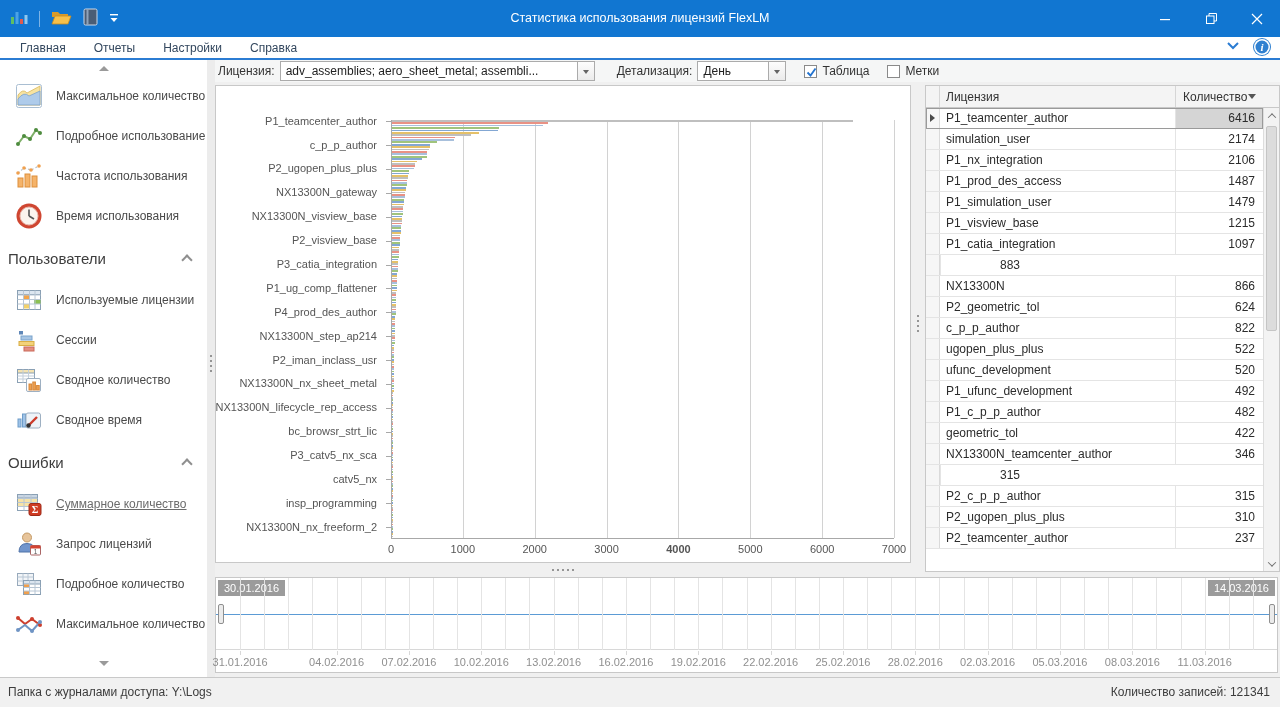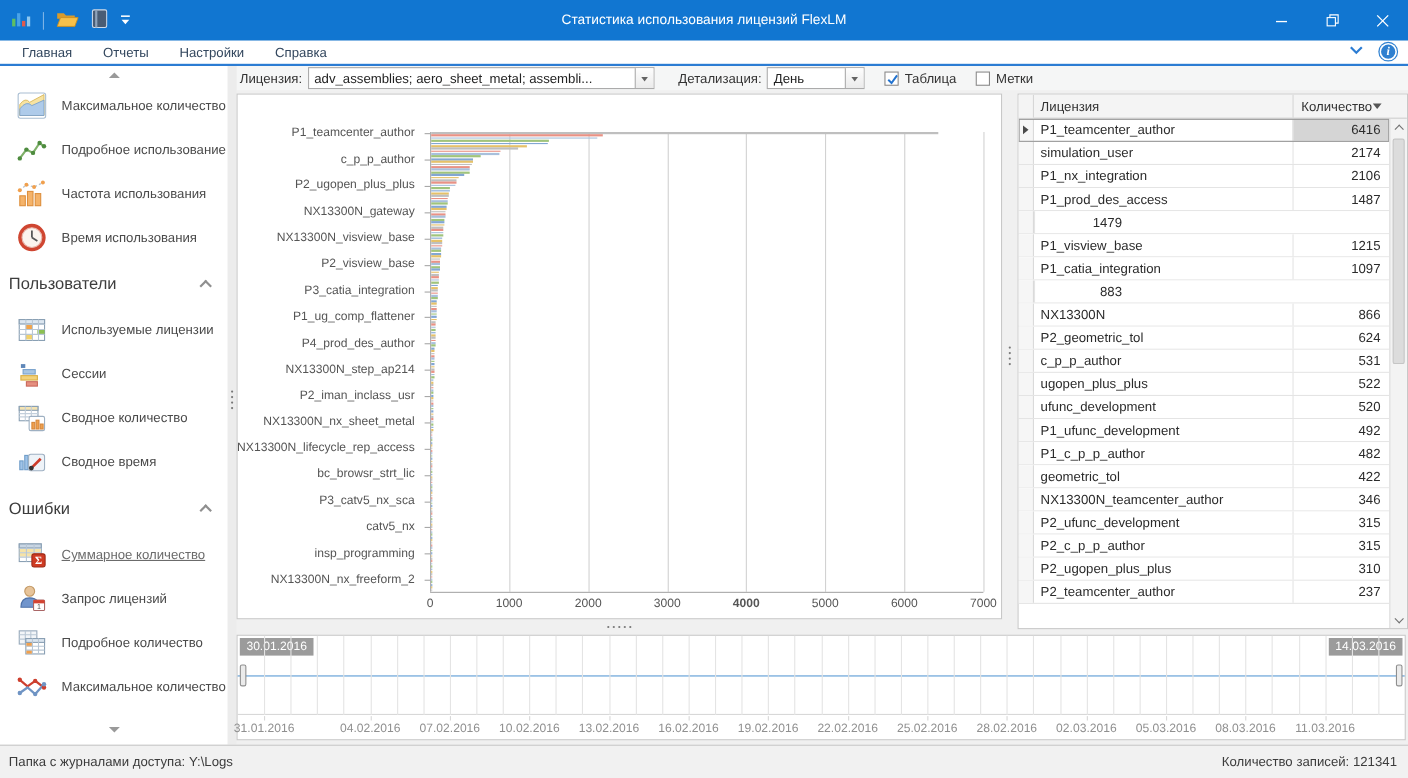--- a/index.html
+++ b/index.html
@@ -638,20 +638,21 @@
         <div class="gt-name">P1_nx_integration</div>
         <div class="gt-val">2106</div>
       </div>
       <div class="gt-row">
         <div class="gt-ind"></div>
         <div class="gt-name">P1_prod_des_access</div>
         <div class="gt-val">1487</div>
       </div>
       <div class="gt-row">
         <div class="gt-ind"></div>
+        <div class="gt-name">P1_simulation_user</div>
         <div class="gt-val">1479</div>
       </div>
       <div class="gt-row">
         <div class="gt-ind"></div>
         <div class="gt-name">P1_visview_base</div>
         <div class="gt-val">1215</div>
       </div>
       <div class="gt-row">
         <div class="gt-ind"></div>
         <div class="gt-name">P1_catia_integration</div>
@@ -667,21 +668,21 @@
         <div class="gt-val">866</div>
       </div>
       <div class="gt-row">
         <div class="gt-ind"></div>
         <div class="gt-name">P2_geometric_tol</div>
         <div class="gt-val">624</div>
       </div>
       <div class="gt-row">
         <div class="gt-ind"></div>
         <div class="gt-name">c_p_p_author</div>
-        <div class="gt-val">531</div>
+        <div class="gt-val">822</div>
       </div>
       <div class="gt-row">
         <div class="gt-ind"></div>
         <div class="gt-name">ugopen_plus_plus</div>
         <div class="gt-val">522</div>
       </div>
       <div class="gt-row">
         <div class="gt-ind"></div>
         <div class="gt-name">ufunc_development</div>
         <div class="gt-val">520</div>
@@ -701,21 +702,20 @@
         <div class="gt-name">geometric_tol</div>
         <div class="gt-val">422</div>
       </div>
       <div class="gt-row">
         <div class="gt-ind"></div>
         <div class="gt-name">NX13300N_teamcenter_author</div>
         <div class="gt-val">346</div>
       </div>
       <div class="gt-row">
         <div class="gt-ind"></div>
-        <div class="gt-name">P2_ufunc_development</div>
         <div class="gt-val">315</div>
       </div>
       <div class="gt-row">
         <div class="gt-ind"></div>
         <div class="gt-name">P2_c_p_p_author</div>
         <div class="gt-val">315</div>
       </div>
       <div class="gt-row">
         <div class="gt-ind"></div>
         <div class="gt-name">P2_ugopen_plus_plus</div>

